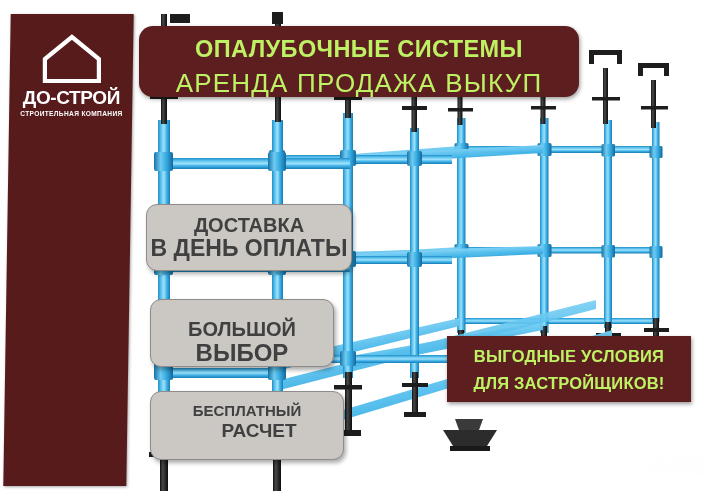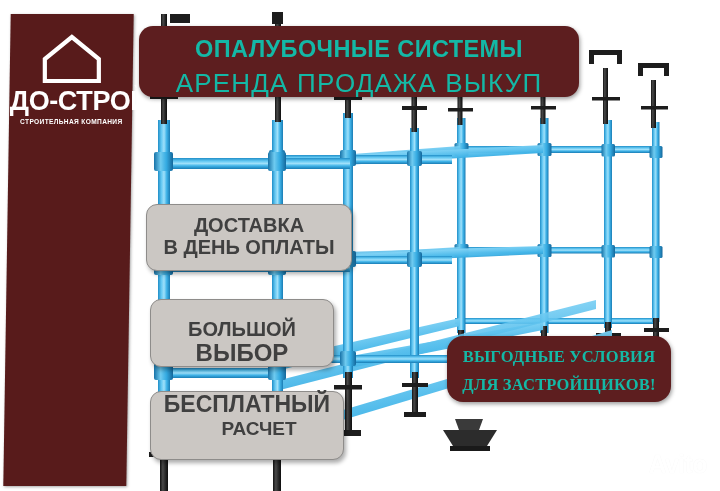--- a/index.html
+++ b/index.html
@@ -44,21 +44,21 @@
   }
   .house-mark {
     width: 62px;
     height: 50px;
     margin: 0 auto 4px auto;
     position: relative;
   }
   .house-mark svg { display:block; }
   #brand-name {
     color: #ffffff;
-    font-size: 27px;
+    font-size: 19px;
     font-weight: bold;
     letter-spacing: -0.4px;
     line-height: 1;
     white-space: nowrap;
   }
   #brand-tagline {
     color: #ffffff;
     font-size: 6.6px;
     font-weight: bold;
     letter-spacing: 0.35px;
@@ -66,21 +66,21 @@
     white-space: nowrap;
   }
 
   
   .red-banner {
     position: absolute;
     background: #5d1e1f;
     border-radius: 13px;
     box-shadow: 1px 2px 4px rgba(0,0,0,.4);
     text-align: center;
-    color: #14b8a6;
+    color: #bef264;
     overflow: hidden;
   }
   #headline-banner {
     left: 139px;
     top: 26px;
     width: 440px;
     height: 71px;
     border-radius: 14px;
   }
   #headline-line1 {
@@ -93,24 +93,23 @@
   #headline-line2 {
     font-size: 26px;
     font-weight: normal;
     letter-spacing: 1.2px;
     margin-top: 5px;
     white-space: nowrap;
   }
   #offer-banner {
     left: 447px;
     top: 336px;
-    width: 224px;
+    width: 244px;
     height: 66px;
-    border-radius: 16px;
-    font-family: Liberation Serif, serif;
+    border-radius: 0;
   }
   #offer-line1 {
     font-size: 16.5px;
     font-weight: bold;
     letter-spacing: 0.2px;
     margin-top: 11px;
     white-space: nowrap;
   }
   #offer-line2 {
     font-size: 16.5px;
@@ -131,34 +130,34 @@
     text-align: center;
     font-weight: bold;
   }
   .gray-plate .l1, .gray-plate .l2 { white-space: nowrap; line-height: 1.12; }
 
   #plate-delivery {
     left: 146px; top: 204px;
     width: 204px; height: 65px;
   }
   #plate-delivery .l1 { font-size: 20px; margin-top: 9px; }
-  #plate-delivery .l2 { font-size: 20px; }
+  #plate-delivery .l2 { font-size: 23px; }
 
   #plate-choice {
     left: 150px; top: 299px;
     width: 182px; height: 66px;
   }
   #plate-choice .l1 { font-size: 20px; margin-top: 18px; }
   #plate-choice .l2 { font-size: 24px; }
 
   #plate-estimate {
     left: 150px; top: 391px;
     width: 192px; height: 67px;
   }
-  #plate-estimate .l1 { font-size: 23px; }
+  #plate-estimate .l1 { font-size: 15px; margin-top: 11px; }
   #plate-estimate .l2 { font-size: 19px; padding-left: 24px; }
 
   
   #avito-watermark {
     position: absolute;
     right: 13px;
     bottom: 12px;
     display: flex;
     align-items: center;
     gap: 3px;

